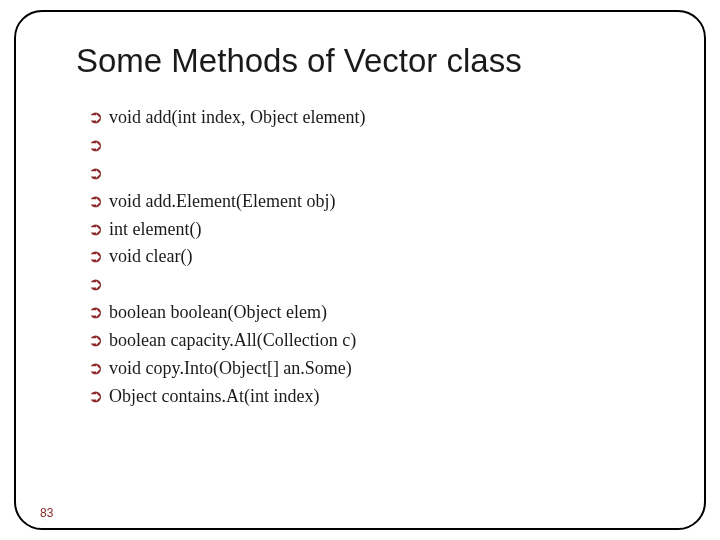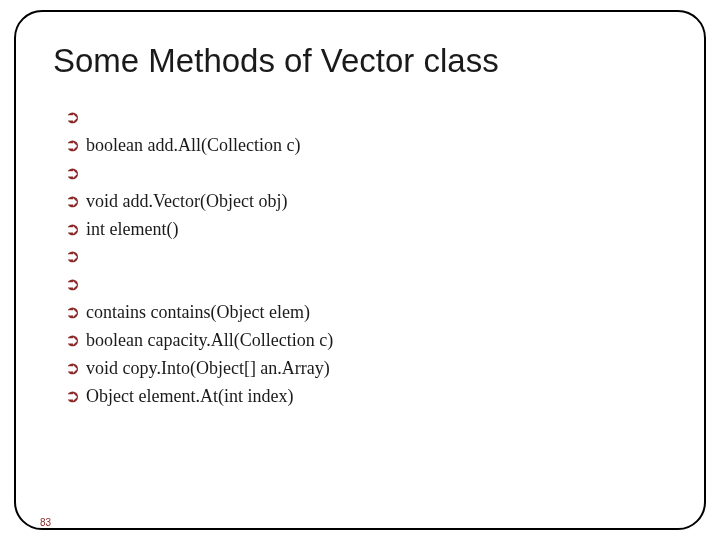--- a/index.html
+++ b/index.html
@@ -15,21 +15,21 @@
       font-family: Arial, sans-serif;
     }
     .frame {
       position: absolute;
       top: 10px;
       left: 14px;
       right: 14px;
       bottom: 10px;
       border: 2px solid #000000;
       border-radius: 28px;
-      padding: 30px 40px 20px 37px;
+      padding: 30px 40px 20px 60px;
     }
     .title {
       font-size: 33px;
       font-weight: normal;
       color: #1a1a1a;
       margin-bottom: 24px;
       font-family: Arial, sans-serif;
     }
     .method-list {
       list-style: none;
@@ -45,68 +45,69 @@
     }
     .bullet {
       color: #8c2a2a;
       font-family: Arial, sans-serif;
       font-size: 18px;
       margin-right: 6px;
       display: inline-block;
     }
     .page-number {
       position: absolute;
-      bottom: 0;
+      bottom: 8px;
       left: 24px;
-      font-size: 10px;
+      font-size: 12px;
       color: #8c2a2a;
       font-family: Arial, sans-serif;
     }
   </style>
 </head>
 <body>
 
 <div class="frame">
   <h1 class="title">Some Methods of Vector class</h1>
   <ul class="method-list">
     <li class="method-item">
       <span class="bullet">➲</span>
-    </li>
-    <li class="method-item">
-      <span class="bullet">➲</span>
-      <span>boolean add.All(Collection c)</span>
-    </li>
-    <li class="method-item">
-      <span class="bullet">➲</span>
-    </li>
-    <li class="method-item">
-      <span class="bullet">➲</span>
-      <span>void add.Vector(Object obj)</span>
-    </li>
-    <li class="method-item">
-      <span class="bullet">➲</span>
-      <span>int element()</span>
+      <span>void add(int index, Object element)</span>
     </li>
     <li class="method-item">
       <span class="bullet">➲</span>
     </li>
     <li class="method-item">
       <span class="bullet">➲</span>
     </li>
     <li class="method-item">
       <span class="bullet">➲</span>
-      <span>contains contains(Object elem)</span>
+      <span>void add.Element(Element obj)</span>
+    </li>
+    <li class="method-item">
+      <span class="bullet">➲</span>
+      <span>int element()</span>
+    </li>
+    <li class="method-item">
+      <span class="bullet">➲</span>
+      <span>void clear()</span>
+    </li>
+    <li class="method-item">
+      <span class="bullet">➲</span>
+    </li>
+    <li class="method-item">
+      <span class="bullet">➲</span>
+      <span>boolean boolean(Object elem)</span>
     </li>
     <li class="method-item">
       <span class="bullet">➲</span>
       <span>boolean capacity.All(Collection c)</span>
     </li>
     <li class="method-item">
       <span class="bullet">➲</span>
-      <span>void copy.Into(Object[] an.Array)</span>
+      <span>void copy.Into(Object[] an.Some)</span>
     </li>
     <li class="method-item">
       <span class="bullet">➲</span>
-      <span>Object element.At(int index)</span>
+      <span>Object contains.At(int index)</span>
     </li>
   </ul>
   <div class="page-number">83</div>
 </div>
 
 </body></html>

